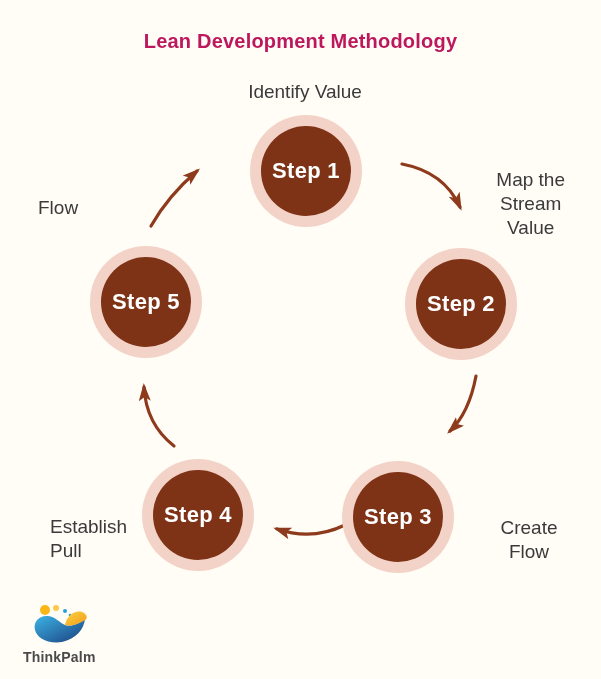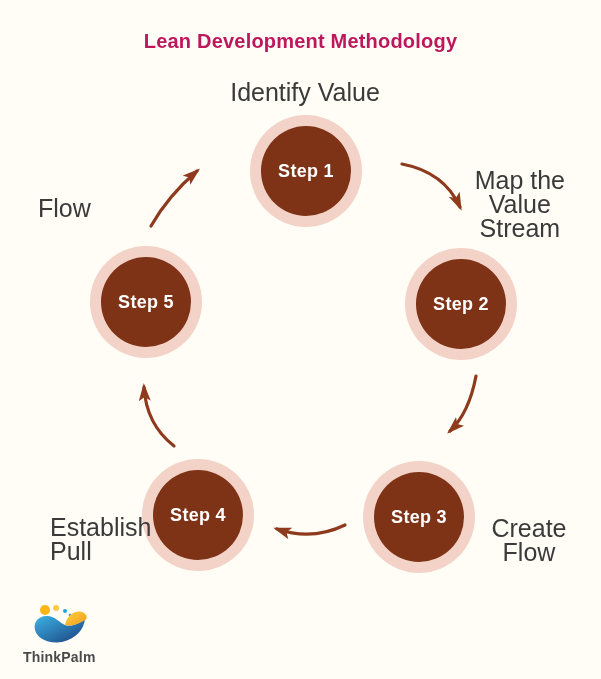--- a/index.html
+++ b/index.html
@@ -14,28 +14,28 @@
     color:#be185d; letter-spacing:.2px;
   }
   .step {
     position:absolute; width:112px; height:112px; border-radius:50%;
     background:#f3d2c7; display:flex; align-items:center; justify-content:center;
   }
   .step .inner {
     width:90px; height:90px; border-radius:50%; background:#7e3216;
     display:flex; align-items:center; justify-content:center;
   }
-  .step .inner span { color:#ffffff; font-weight:bold; font-size:18px; letter-spacing:.3px; }
+  .step .inner span { color:#ffffff; font-weight:bold; font-size:22px; letter-spacing:.3px; }
   .s1 { left:250px; top:115px; }
   .s2 { left:405px; top:248px; }
-  .s3 { left:363px; top:461px; }
+  .s3 { left:342px; top:461px; }
   .s4 { left:142px; top:459px; }
   .s5 { left:90px;  top:246px; }
 
-  .caption { position:absolute; color:#3a3a3a; font-size:25px; line-height:24px; }
+  .caption { position:absolute; color:#3a3a3a; font-size:19px; line-height:24px; }
   .cap-1 { left:305px; top:80px;  transform:translateX(-50%); text-align:center; white-space:nowrap; }
   .cap-2 { right:36px; top:168px; text-align:center; }
   .cap-3 { left:529px; top:516px; transform:translateX(-50%); text-align:center; }
   .cap-4 { left:50px;  top:515px; text-align:left; }
   .cap-5 { left:38px;  top:196px; text-align:left; }
 
   .arrows { position:absolute; left:0; top:0; width:601px; height:679px; pointer-events:none; }
 
   .brand { position:absolute; left:23px; top:603px; width:80px; }
   .brand svg { display:block; margin-left:9px; }
@@ -88,22 +88,22 @@
     <div class="inner">
       <span>Step 5</span>
     </div>
   </div>
 
   <div class="caption cap-1">
     <div>Identify Value</div>
   </div>
   <div class="caption cap-2">
     <div>Map the</div>
+    <div>Stream</div>
     <div>Value</div>
-    <div>Stream</div>
   </div>
   <div class="caption cap-3">
     <div>Create</div>
     <div>Flow</div>
   </div>
   <div class="caption cap-4">
     <div>Establish</div>
     <div>Pull</div>
   </div>
   <div class="caption cap-5">

